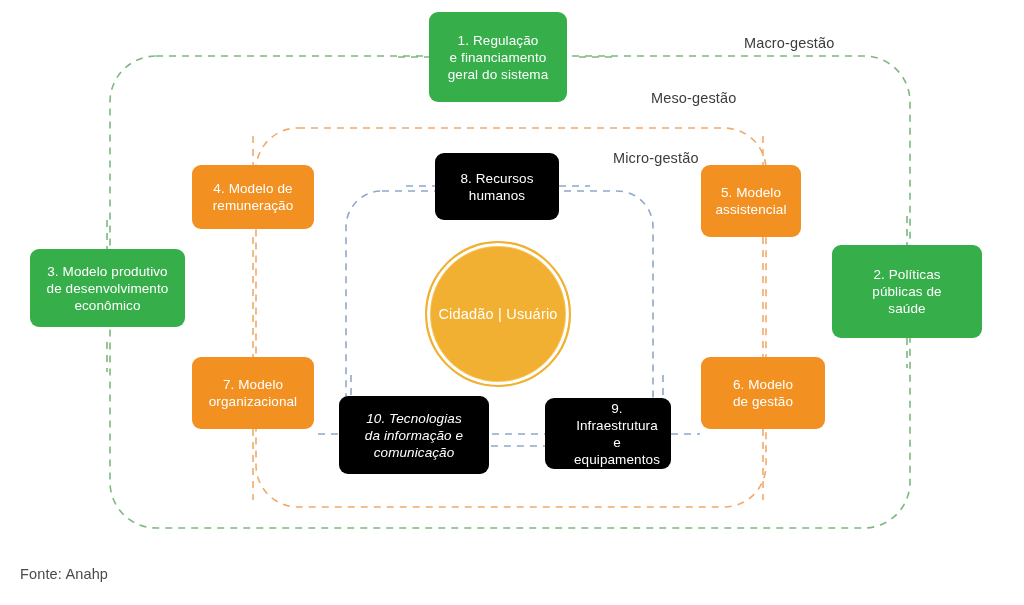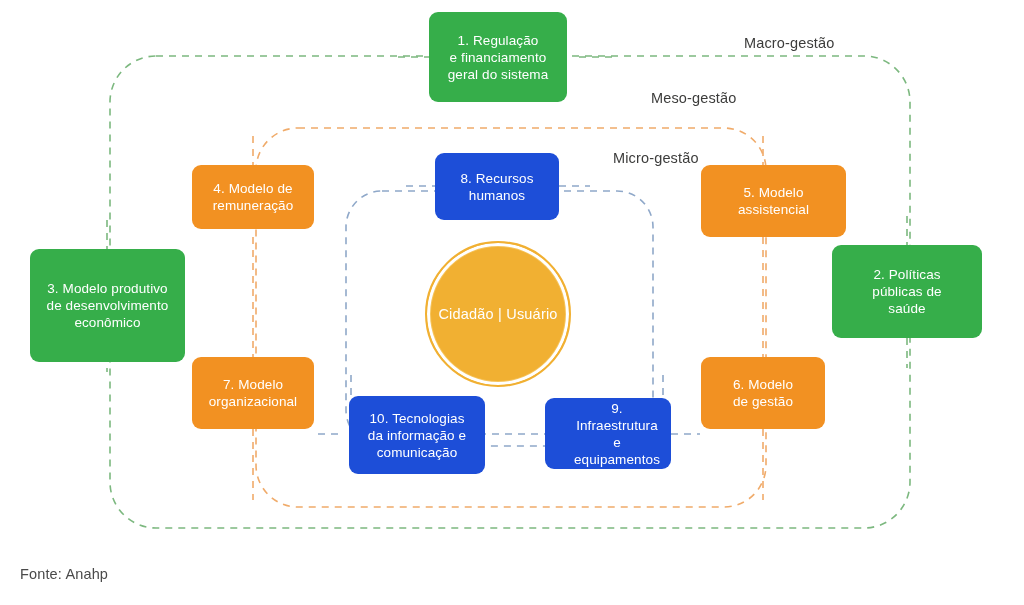--- a/index.html
+++ b/index.html
@@ -51,21 +51,21 @@
     color: #ffffff;
     font-size: 13.5px;
     line-height: 17px;
     letter-spacing: 0.1px;
     border-radius: 9px;
     padding: 4px 8px;
     white-space: pre-line;
   }
   .node.green  { background: #36ae4a; }
   .node.orange { background: #f29122; }
-  .node.blue   { background: #1d4ed8; }
+  .node.blue   { background: #000000; }
 
   
   .hub {
     position: absolute;
     box-sizing: border-box;
     border-radius: 50%;
     background: #f1b032;
     border: 2px solid #f1b032;
     box-shadow: inset 0 0 0 3px #ffffff, inset 0 0 0 4px #f6c45c;
     display: flex;
@@ -139,41 +139,41 @@
   </div>
 
   <div class="node green" style="left:429px; top:12px; width:138px; height:90px;">1. Regulação
 e financiamento
 geral do sistema</div>
 
   <div class="node green" style="left:832px; top:245px; width:150px; height:93px;">2. Políticas
 públicas de
 saúde</div>
 
-  <div class="node green" style="left:30px; top:249px; width:155px; height:113px;">3.  Modelo produtivo
+  <div class="node green" style="left:30px; top:249px; width:155px; height:78px;">3.  Modelo produtivo
 de desenvolvimento
 econômico</div>
 
   <div class="node orange" style="left:192px; top:165px; width:122px; height:64px;">4. Modelo de
 remuneração</div>
 
-  <div class="node orange" style="left:701px; top:165px; width:145px; height:72px;">5. Modelo
+  <div class="node orange" style="left:701px; top:165px; width:100px; height:72px;">5. Modelo
 assistencial</div>
 
   <div class="node orange" style="left:701px; top:357px; width:124px; height:72px;">6. Modelo
 de gestão</div>
 
   <div class="node orange" style="left:192px; top:357px; width:122px; height:72px;">7. Modelo
 organizacional</div>
 
   <div class="node blue" style="left:435px; top:153px; width:124px; height:67px;">8. Recursos
 humanos</div>
 
   <div class="node blue" style="left:545px; top:398px; width:126px; height:71px;padding-left:26px;">9. Infraestrutura
 e equipamentos</div>
 
-  <div class="node blue" style="left:349px; top:396px; width:136px; height:78px;">10. Tecnologias
+  <div class="node blue" style="left:339px; top:396px; width:150px; height:78px;font-style:italic;">10. Tecnologias
 da informação e
 comunicação</div>
 
   <div class="source" style="left:20px; top:566px;">Fonte: Anahp</div>
 
 </div>
 
 </body></html>

